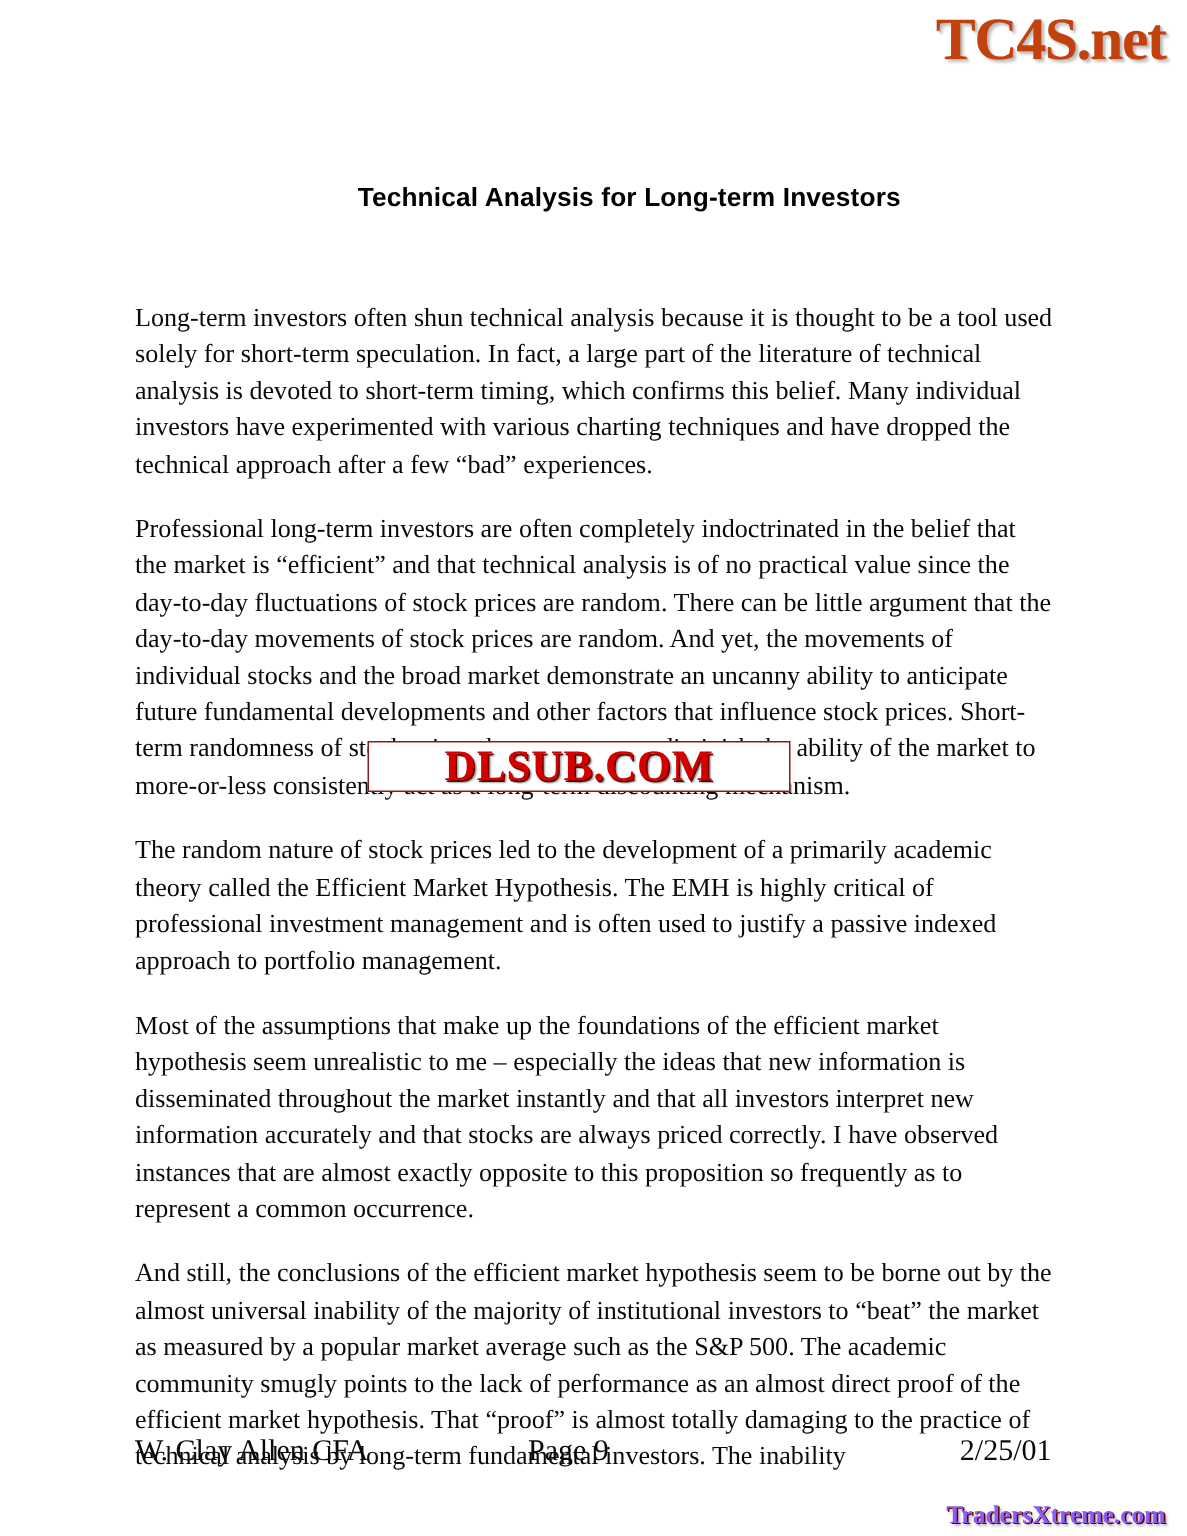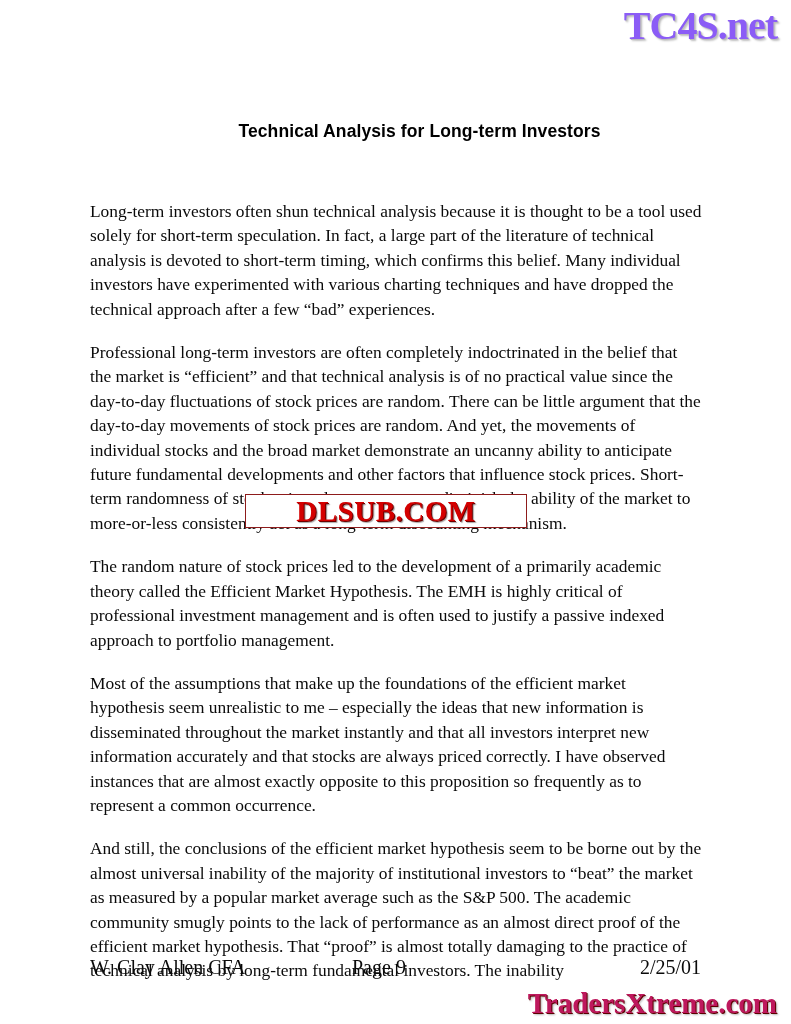--- a/index.html
+++ b/index.html
@@ -24,21 +24,21 @@
 
   
   .top-watermark {
     position: absolute;
     top: 2px;
     right: 14px;
     font-family: "Liberation Serif", serif;
     font-weight: bold;
     font-size: 40px;
     letter-spacing: -1px;
-    color: #8b5cf6;
+    color: #c2410c;
     text-shadow: 1px 1px 0 #bdbdbd, 2px 2px 2px rgba(0,0,0,0.25);
     white-space: nowrap;
   }
 
   .doc-title {
     position: absolute;
     top: 121px;
     left: 0;
     right: 0;
     text-align: center;
@@ -109,22 +109,22 @@
   .footer .f-left  { left: 0; }
   .footer .f-mid   { left: 262px; }
   .footer .f-right { right: 0; }
 
   .bottom-watermark {
     position: absolute;
     bottom: 4px;
     right: 14px;
     font-family: "Liberation Serif", serif;
     font-weight: bold;
-    font-size: 29px;
-    color: #be185d;
+    font-size: 17px;
+    color: #8b5cf6;
     text-shadow: 1px 1px 0 #5e0000, 2px 2px 2px rgba(0,0,0,0.3);
     white-space: nowrap;
   }
 </style>
 </head>
 <body>
 
 <div class="page">
 
   <div class="top-watermark">TC4S.net</div>

